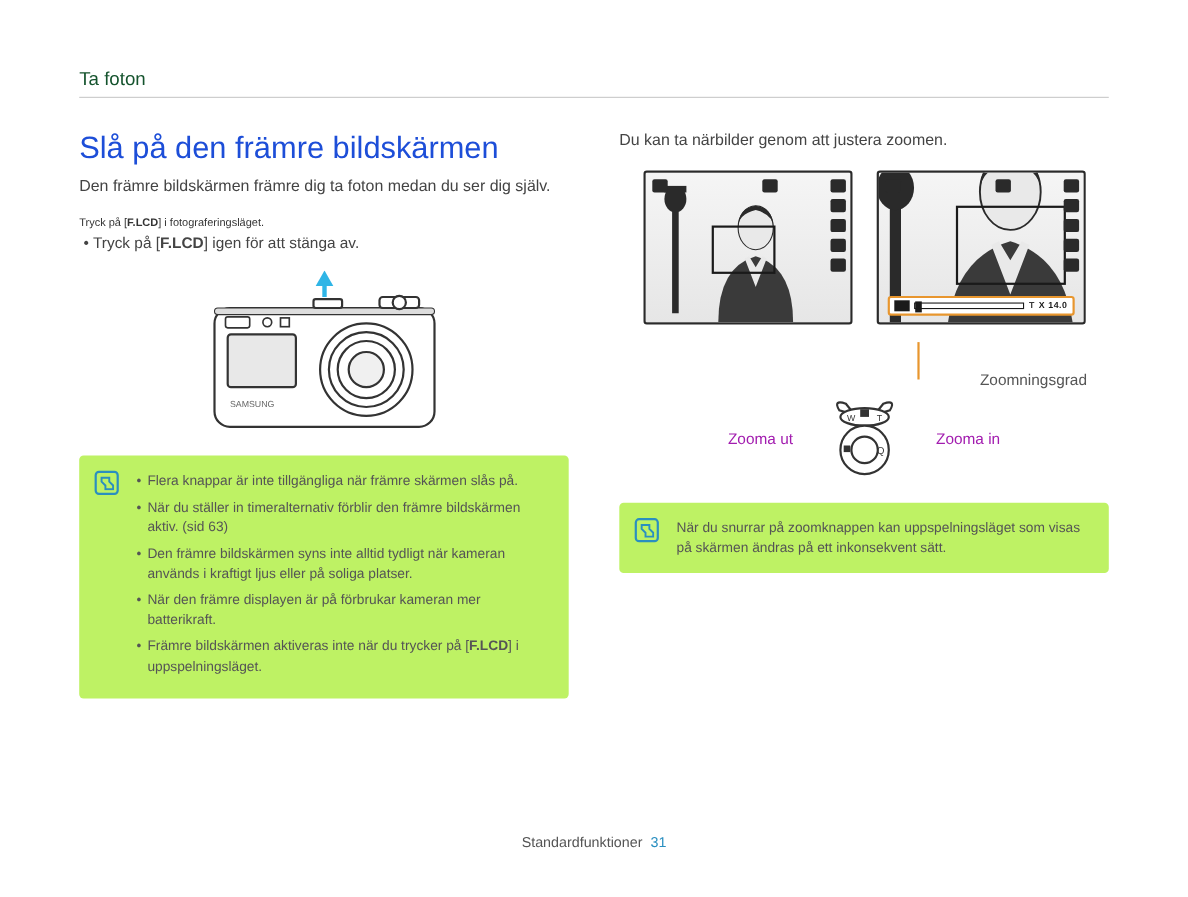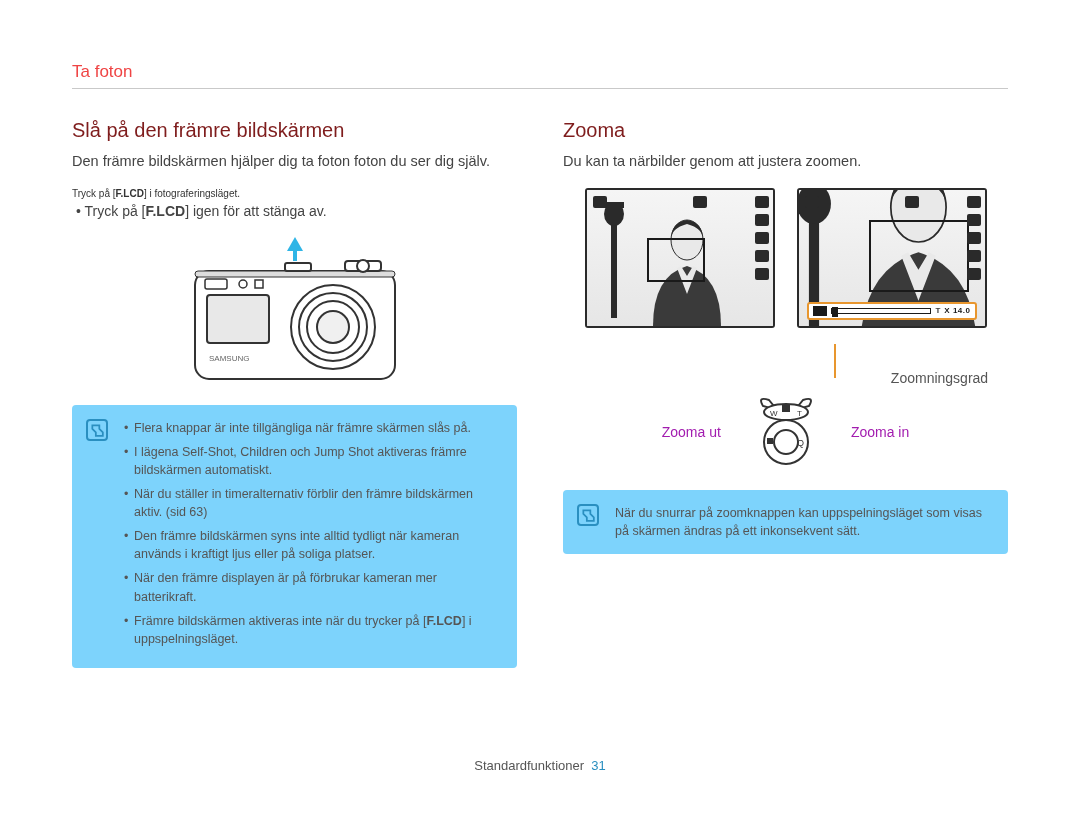--- a/index.html
+++ b/index.html
@@ -6,39 +6,39 @@
   body {
     width: 1080px;
     height: 815px;
     background: #fff;
     font-family: Arial, Helvetica, sans-serif;
     color: #3a3a3a;
     position: relative;
     padding: 62px 72px 0 72px;
   }
   .section-label {
-    color: #ef4444;
+    color: #14532d;
     font-size: 17px;
     font-weight: 400;
     margin-bottom: 6px;
   }
   .rule {
     border: none;
     border-top: 1px solid #c9c9c9;
     margin-bottom: 30px;
     width: 100%;
   }
   .columns {
     display: flex;
     gap: 46px;
   }
   .col { flex: 1; }
   .h2 {
-    color: #7f1d1d;
-    font-size: 20px;
+    color: #1d4ed8;
+    font-size: 28px;
     font-weight: 400;
     margin-bottom: 10px;
   }
   .body {
     font-size: 14.5px;
     line-height: 1.35;
     color: #444;
     margin-bottom: 16px;
   }
   .step {
@@ -49,21 +49,21 @@
   .step b, .bullet b, .notes li b { font-weight: 700; }
   .bullet {
     font-size: 14px;
     color: #444;
     margin-left: 4px;
     margin-bottom: 18px;
   }
   .bullet::before { content: "•  "; color: #444; }
   .camera-svg { display:block; margin: 12px auto 18px auto; }
   .note-box {
-    background: #7dd3fc;
+    background: #bef264;
     border-radius: 4px;
     padding: 14px 18px 14px 52px;
     position: relative;
     font-size: 12.5px;
     color: #555;
     line-height: 1.45;
   }
   .note-icon {
     position: absolute;
     left: 14px; top: 14px;
@@ -147,21 +147,21 @@
 </head>
 <body>
 
 <div class="section-label">Ta foton</div>
 <hr class="rule">
 
 <div class="columns">
 
   <div class="col">
     <div class="h2">Slå på den främre bildskärmen</div>
-    <div class="body">Den främre bildskärmen hjälper dig ta foton foton du ser dig själv.</div>
+    <div class="body">Den främre bildskärmen främre dig ta foton medan du ser dig själv.</div>
 
     <div class="step">
       <span>Tryck på [</span><b>F.LCD</b><span>] i fotograferingsläget.</span>
     </div>
     <div class="bullet">
       <span>Tryck på [</span><b>F.LCD</b><span>] igen för att stänga av.</span>
     </div>
 
     <svg class="camera-svg" width="260" height="150" viewBox="0 0 260 150">
       <polygon points="130,0 122,14 138,14" fill="#2fb5e6"></polygon>
@@ -185,33 +185,31 @@
     </svg>
 
     <div class="note-box">
       <div class="note-icon">
         <svg viewBox="0 0 24 24">
             <path d="M4 4 L16 4 L16 10 L22 16 L22 22 L10 22 L10 16 L4 10 Z" fill="none" stroke="#2a8fc0" stroke-width="3"></path>
           </svg>
       </div>
       <ul class="notes">
         <li>Flera knappar är inte tillgängliga när främre skärmen slås på.</li>
-        <li>I lägena Self-Shot, Children och Jump Shot aktiveras främre bildskärmen automatiskt.</li>
         <li>När du ställer in timeralternativ förblir den främre bildskärmen aktiv. (sid 63)</li>
         <li>Den främre bildskärmen syns inte alltid tydligt när kameran används i kraftigt ljus eller på soliga platser.</li>
         <li>När den främre displayen är på förbrukar kameran mer batterikraft.</li>
         <li>
           <span>Främre bildskärmen aktiveras inte när du trycker på [</span><b>F.LCD</b><span>] i uppspelningsläget.</span>
         </li>
       </ul>
     </div>
   </div>
 
   <div class="col">
-    <div class="h2">Zooma</div>
     <div class="body">Du kan ta närbilder genom att justera zoomen.</div>
 
     <div class="zoom-wrap">
       <div class="zoom-images">
 
         <div class="screen">
           <div class="sky"></div>
           <svg class="lamp" viewBox="0 0 30 118">
             <rect x="12" y="20" width="6" height="98" fill="#2a2a2a"></rect>
             <ellipse cx="15" cy="14" rx="10" ry="12" fill="#2a2a2a"></ellipse>

